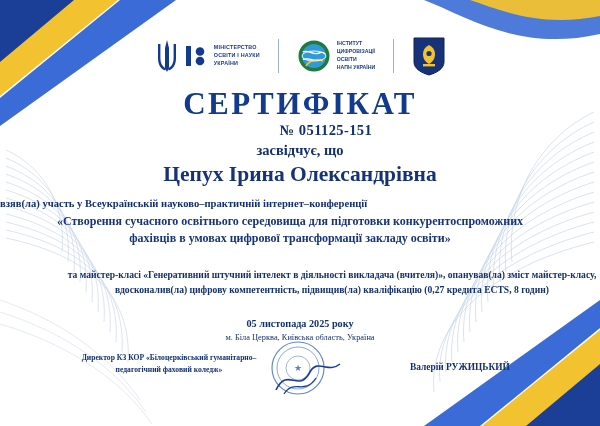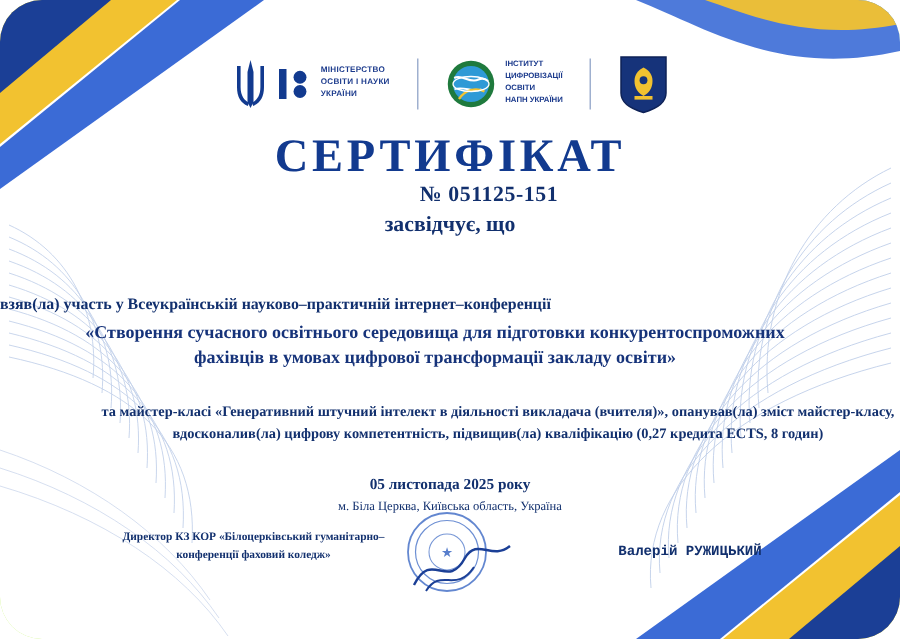--- a/index.html
+++ b/index.html
@@ -9,21 +9,20 @@
   }
   body {
     font-family: "Liberation Serif", serif;
   }
   .certificate {
     position: relative;
     width: 600px;
     height: 426px;
     overflow: hidden;
     background: #bef264;
-    border-radius: 28px;
   }
   .bg-svg {
     position: absolute;
     inset: 0;
     width: 600px;
     height: 426px;
   }
   .content {
     position: absolute;
     inset: 0;
@@ -191,21 +190,20 @@
   }
   .signer-right {
     position: absolute;
     top: 362px;
     left: 370px;
     width: 180px;
     text-align: center;
     font-size: 9.4px;
     font-weight: bold;
     color: #12306e;
-    font-family: Liberation Mono, monospace;
   }
   .stamp {
     position: absolute;
     top: 338px;
     left: 258px;
     width: 86px;
     height: 66px;
   }
 </style>
 </head>
@@ -314,29 +312,30 @@
           <rect x="11" y="28" width="12" height="2.4" fill="#f2c230"></rect>
           <circle cx="17" cy="17.5" r="2.6" fill="#16337a"></circle>
         </svg>
       </div>
 
     </div>
 
     <div class="title">СЕРТИФІКАТ</div>
     <div class="number">№ 051125-151</div>
     <div class="certifies">засвідчує, що</div>
+    <div class="recipient">Цепух Ірина Олександрівна</div>
 
     <div class="line-participated">взяв(ла) участь у Всеукраїнській науково–практичній  інтернет–конференції</div>
     <div class="conf-title">«Створення сучасного освітнього середовища для підготовки конкурентоспроможних фахівців в умовах цифрової трансформації закладу освіти»</div>
     <div class="master-block">та майстер-класі «Генеративний штучний інтелект в діяльності викладача (вчителя)», опанував(ла) зміст майстер-класу,  вдосконалив(ла) цифрову компетентність, підвищив(ла) кваліфікацію (0,27 кредита ECTS, 8 годин)</div>
 
     <div class="date">05 листопада 2025 року</div>
     <div class="place">м. Біла Церква, Київська область, Україна</div>
 
-    <div class="signer-left">Директор КЗ КОР «Білоцерківський гуманітарно–конференції фаховий коледж»</div>
+    <div class="signer-left">Директор КЗ КОР «Білоцерківський гуманітарно–педагогічний фаховий коледж»</div>
 
     <svg class="stamp" viewBox="0 0 86 66">
       <circle cx="40" cy="30" r="26" fill="none" stroke="#2f5fc0" stroke-width="1.2" opacity="0.75"></circle>
       <circle cx="40" cy="30" r="21" fill="none" stroke="#2f5fc0" stroke-width="0.8" opacity="0.7"></circle>
       <circle cx="40" cy="30" r="12" fill="none" stroke="#2f5fc0" stroke-width="0.7" opacity="0.65"></circle>
       <text x="40" y="33" text-anchor="middle" font-size="9" fill="#2f5fc0" opacity="0.8" font-family="Liberation Serif, serif">★</text>
       <path d="M18,52 C30,28 40,56 52,34 C60,20 70,36 82,26" stroke="#1b3f96" stroke-width="1.6" fill="none"></path>
       <path d="M26,56 C36,40 46,58 58,40" stroke="#1b3f96" stroke-width="1.3" fill="none"></path>
     </svg>
 

